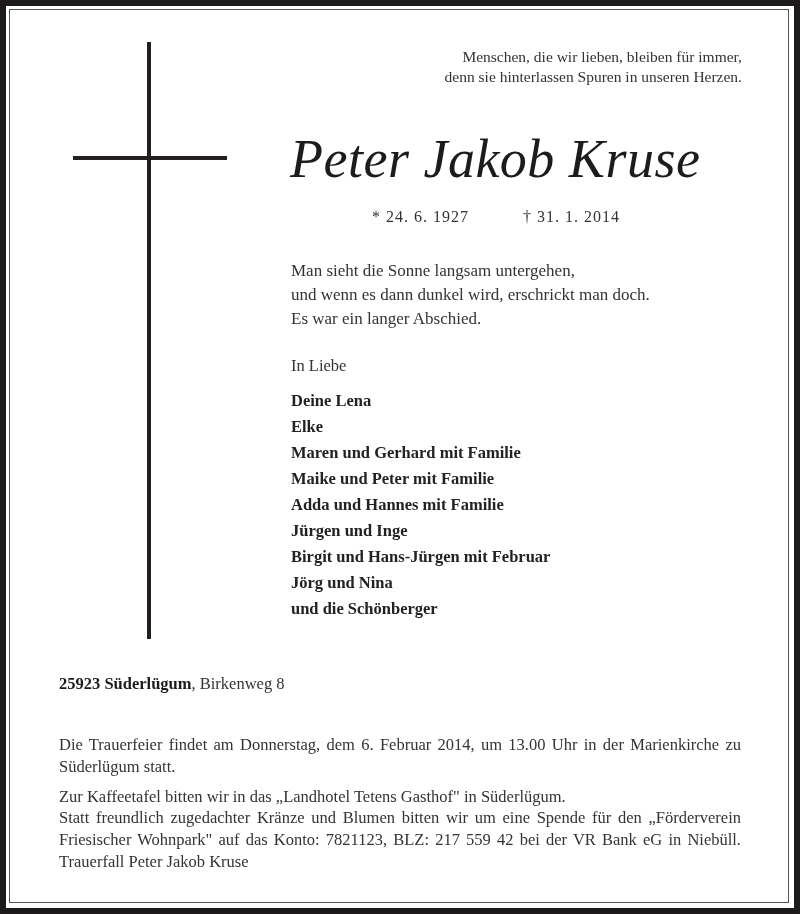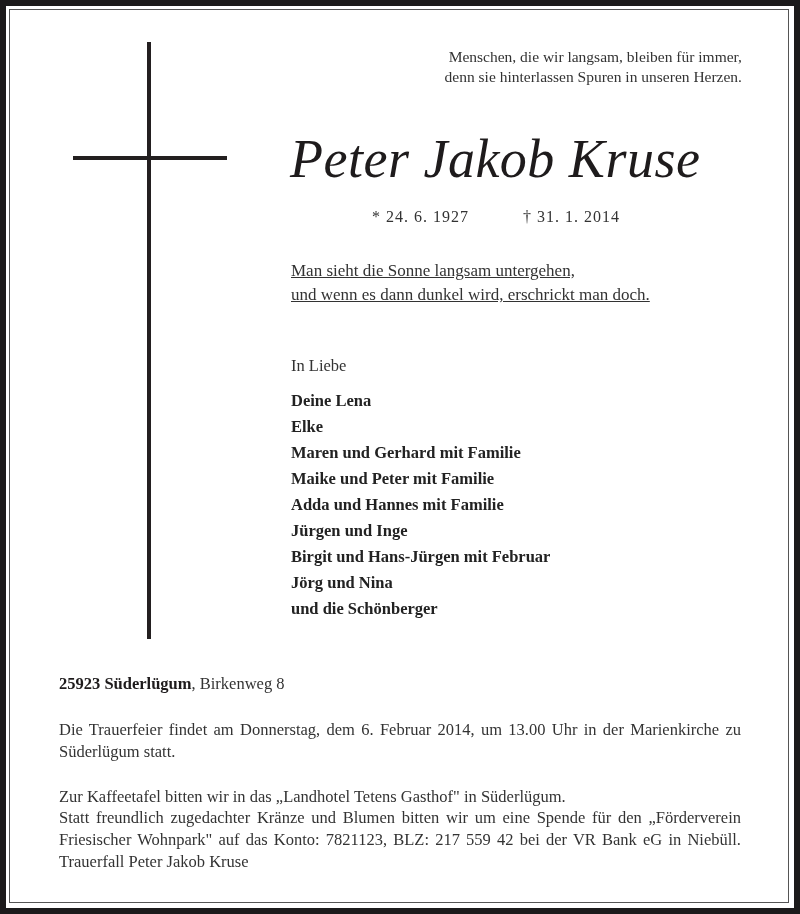--- a/index.html
+++ b/index.html
@@ -28,21 +28,21 @@
     color: #1e1b1c; letter-spacing: 0.5px; white-space: nowrap;
   }
   .dates {
     position: absolute; top: 208px; font-family: "Liberation Serif", serif;
     font-size: 16px; color: #333; letter-spacing: 1px; white-space: nowrap;
   }
   .born { left: 372px; }
   .died { left: 523px; }
   .poem {
     position: absolute; left: 291px; top: 259px;
-    font-family: "Liberation Serif", serif; font-size: 17px; line-height: 24px; color: #333; text-decoration: underline;
+    font-family: "Liberation Serif", serif; font-size: 17px; line-height: 24px; color: #333;
   }
   .poem div { white-space: nowrap; }
   .in-liebe {
     position: absolute; left: 291px; top: 356px;
     font-family: "Liberation Serif", serif; font-size: 16.5px; color: #333;
   }
   .mourners {
     position: absolute; left: 291px; top: 388px;
     font-family: "Liberation Serif", serif; font-weight: bold; font-size: 16.5px; line-height: 26px; color: #222;
   }
@@ -50,49 +50,50 @@
   .address {
     position: absolute; left: 59px; top: 674px;
     font-family: "Liberation Serif", serif; font-size: 16.5px; color: #333; white-space: nowrap;
   }
   .address b { color: #1e1b1c; }
   .para {
     position: absolute; left: 59px; width: 682px;
     font-family: "Liberation Serif", serif; font-size: 16.5px; line-height: 22px; color: #333;
     text-align: justify;
   }
-  .p1 { top: 719px; }
+  .p1 { top: 734px; }
   .p2 { top: 746px; margin-top: 40px; }
   .p3 { top: 807px; }
 </style>
 </head>
 <body>
 
 <div class="frame-outer"></div>
 <div class="paper"></div>
 <div class="inner-rule"></div>
 
 <div>
   <div class="cross-v"></div>
   <div class="cross-h"></div>
 </div>
 
 <div class="motto">
-  <div>Menschen, die wir langsam, bleiben für immer,</div>
+  <div>Menschen, die wir lieben, bleiben für immer,</div>
   <div>denn sie hinterlassen Spuren in unseren Herzen.</div>
 </div>
 
 <div class="name">Peter Jakob Kruse</div>
 
 <div class="dates born">* 24. 6. 1927</div>
 <div class="dates died">† 31. 1. 2014</div>
 
 <div class="poem">
   <div>Man sieht die Sonne langsam untergehen,</div>
   <div>und wenn es dann dunkel wird, erschrickt man doch.</div>
+  <div>Es war ein langer Abschied.</div>
 </div>
 
 <div class="in-liebe">In Liebe</div>
 
 <div class="mourners">
   <div>Deine Lena</div>
   <div>Elke</div>
   <div>Maren und Gerhard mit Familie</div>
   <div>Maike und Peter mit Familie</div>
   <div>Adda und Hannes mit Familie</div>

